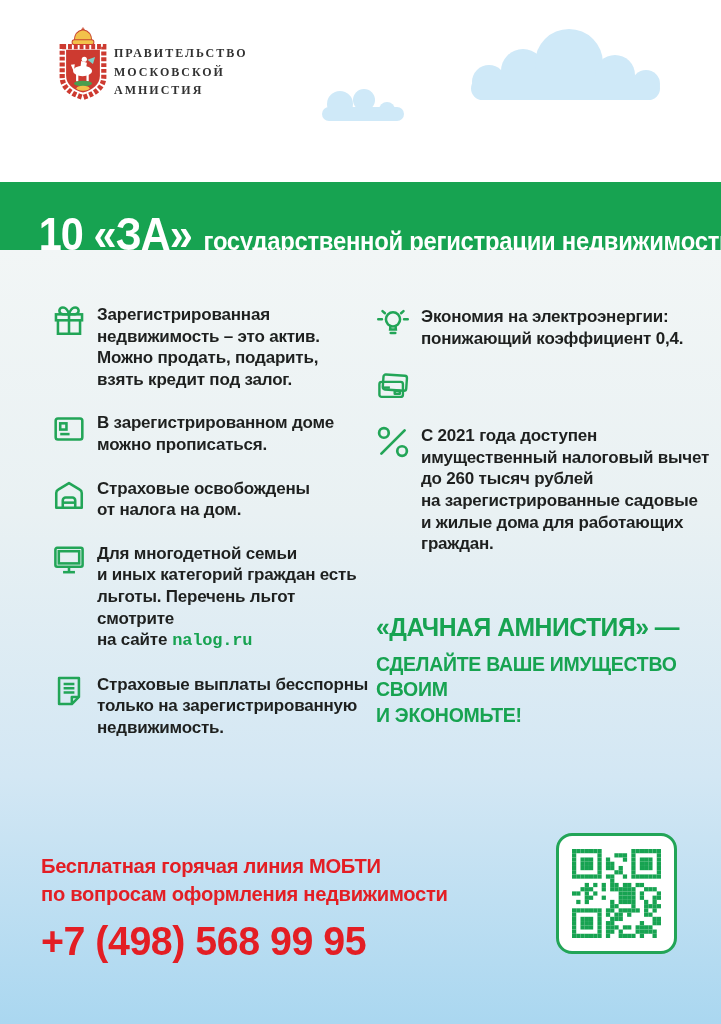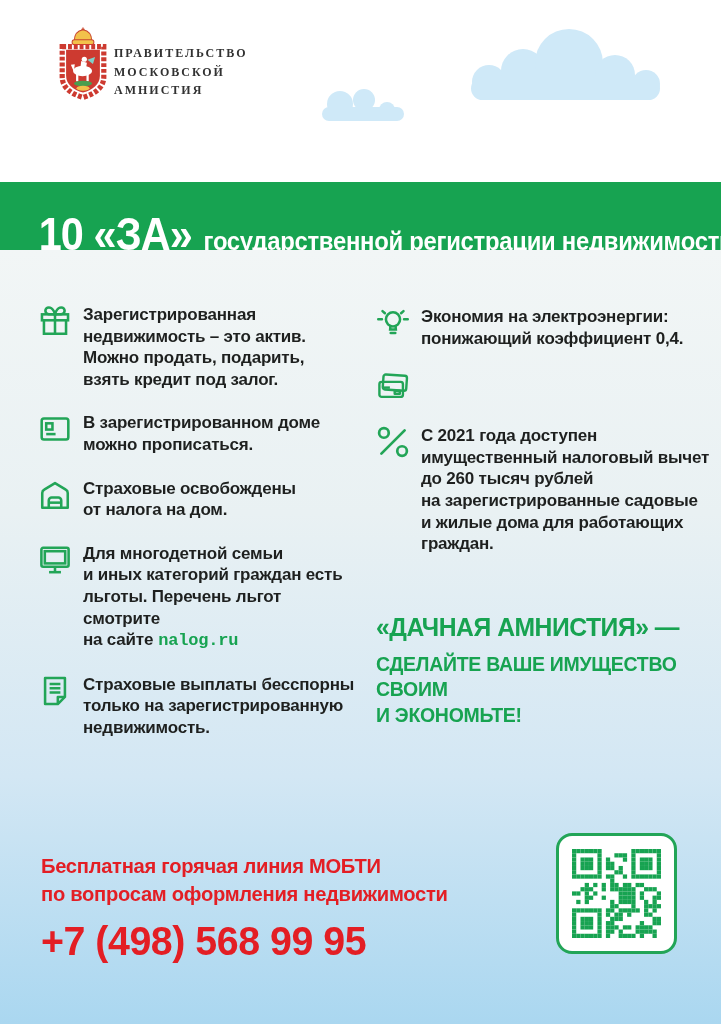--- a/index.html
+++ b/index.html
@@ -37,21 +37,21 @@
     display:flex;align-items:baseline;
   }
   .banner-big{font-size:46px;font-weight:bold;letter-spacing:-1px;}
   .banner-rest{font-size:26.5px;font-weight:bold;margin-left:13px;letter-spacing:-0.3px;}
   
   .body-bg{
     position:absolute;top:250px;left:0;width:721px;height:774px;
     background:linear-gradient(180deg,#f2f6f6 0%,#e9f1f3 34%,#d3e7f4 68%,#aad7f0 100%);
   }
   .col{position:absolute;display:flex;flex-direction:column;}
-  .col-left{left:38px;top:303px;width:322px;gap:21px;}
+  .col-left{left:52px;top:303px;width:322px;gap:21px;}
   .col-right{left:376px;top:305px;width:338px;gap:20px;}
   .item{display:flex;gap:11px;align-items:flex-start;}
   .item .icon{flex:0 0 34px;width:34px;height:34px;color:#22A557;margin-top:1px;}
   .item .icon svg{width:100%;height:100%;display:block;}
   .item-text{
     font-weight:bold;font-size:17px;line-height:21.6px;color:var(--dark);
     white-space:pre-line;letter-spacing:-0.2px;padding-top:1px;
   }
   .green-link{color:var(--green);text-decoration:none;margin-left:5px;cursor:pointer;font-family:Liberation Mono, monospace;}
   

